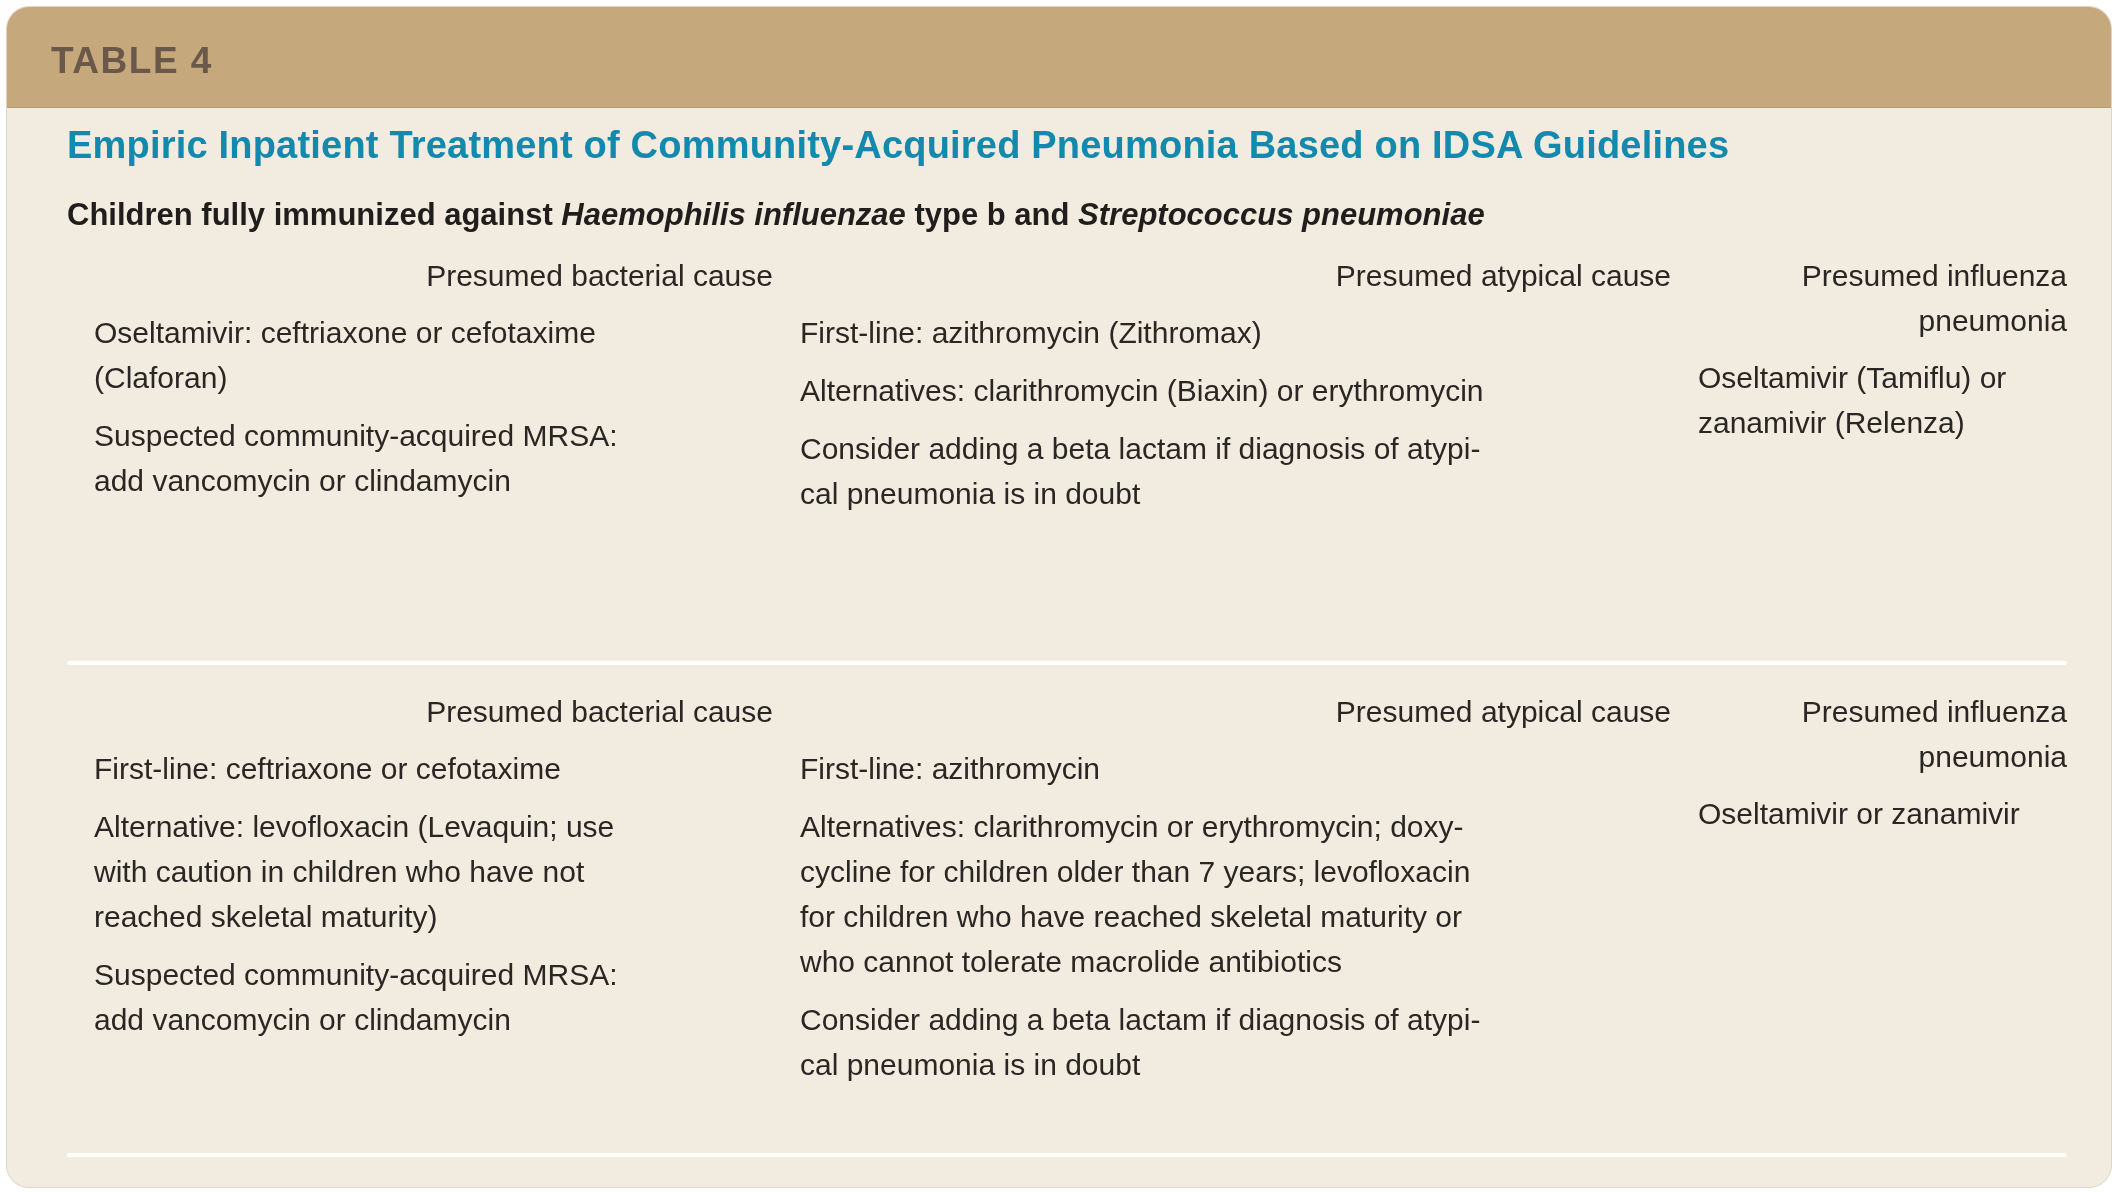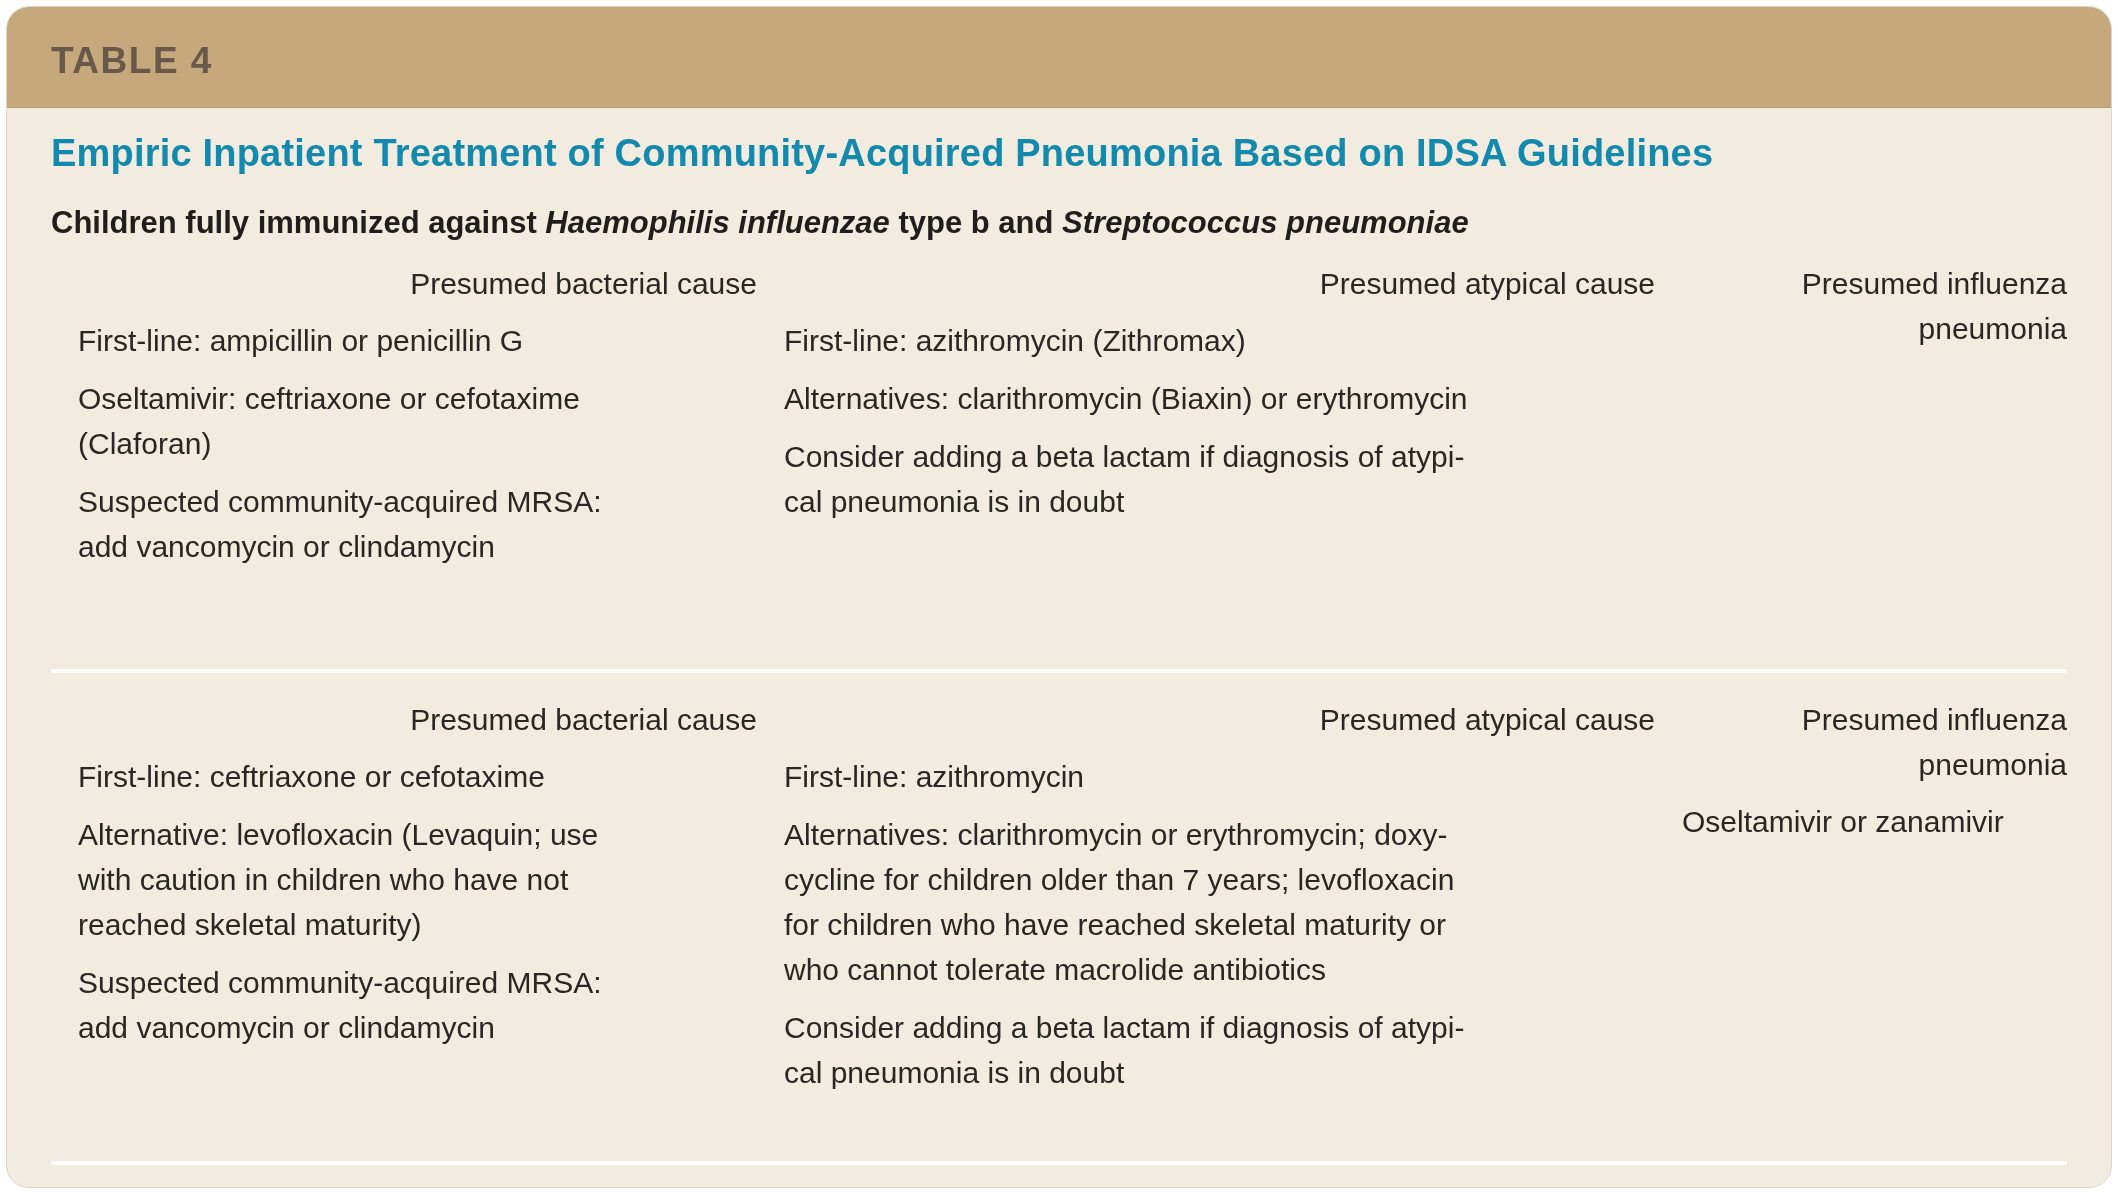--- a/index.html
+++ b/index.html
@@ -27,21 +27,22 @@
     padding: 0 44px;
   }
   .band-label {
     font-size: 37px;
     font-weight: bold;
     letter-spacing: 1.5px;
     color: #6a594a;
     padding-top: 8px;
   }
   .content {
-    padding: 24px 44px 0 44px;
+    padding: 16px 44px 0 44px;
+    margin-left: 16px;
   }
   .title {
     color: #1289ad;
     font-size: 38px;
     font-weight: bold;
     margin-bottom: 30px;
     letter-spacing: 0.2px;
   }
   .section-heading {
     font-size: 31px;
@@ -91,36 +92,37 @@
   <div class="content">
 
     <div class="title">Empiric Inpatient Treatment of Community-Acquired Pneumonia Based on IDSA Guidelines</div>
 
     <div class="section-block">
       <div class="section-heading"><span>Children fully immunized against </span><span class="it">Haemophilis influenzae</span><span> type b and </span><span class="it">Streptococcus pneumoniae</span></div>
 
       <div class="cols">
         <div class="col">
           <div class="col-header">Presumed bacterial cause</div>
-          <div class="item">First-line: ampicillin or penicillin G</div>
           <div class="item">Oseltamivir: ceftriaxone or cefotaxime
 (Claforan)</div>
           <div class="item">Suspected community-acquired MRSA:
 add vancomycin or clindamycin</div>
         </div>
         <div class="col">
           <div class="col-header">Presumed atypical cause</div>
           <div class="item">First-line: azithromycin (Zithromax)</div>
           <div class="item">Alternatives: clarithromycin (Biaxin) or erythromycin</div>
           <div class="item">Consider adding a beta lactam if diagnosis of atypi-
 cal pneumonia is in doubt</div>
         </div>
         <div class="col">
           <div class="col-header">Presumed influenza
 pneumonia</div>
+          <div class="item">Oseltamivir (Tamiflu) or
+zanamivir (Relenza)</div>
         </div>
       </div>
     </div>
 
     <div class="divider"></div>
 
     <div class="section-block">
 
       <div class="cols">
         <div class="col">

